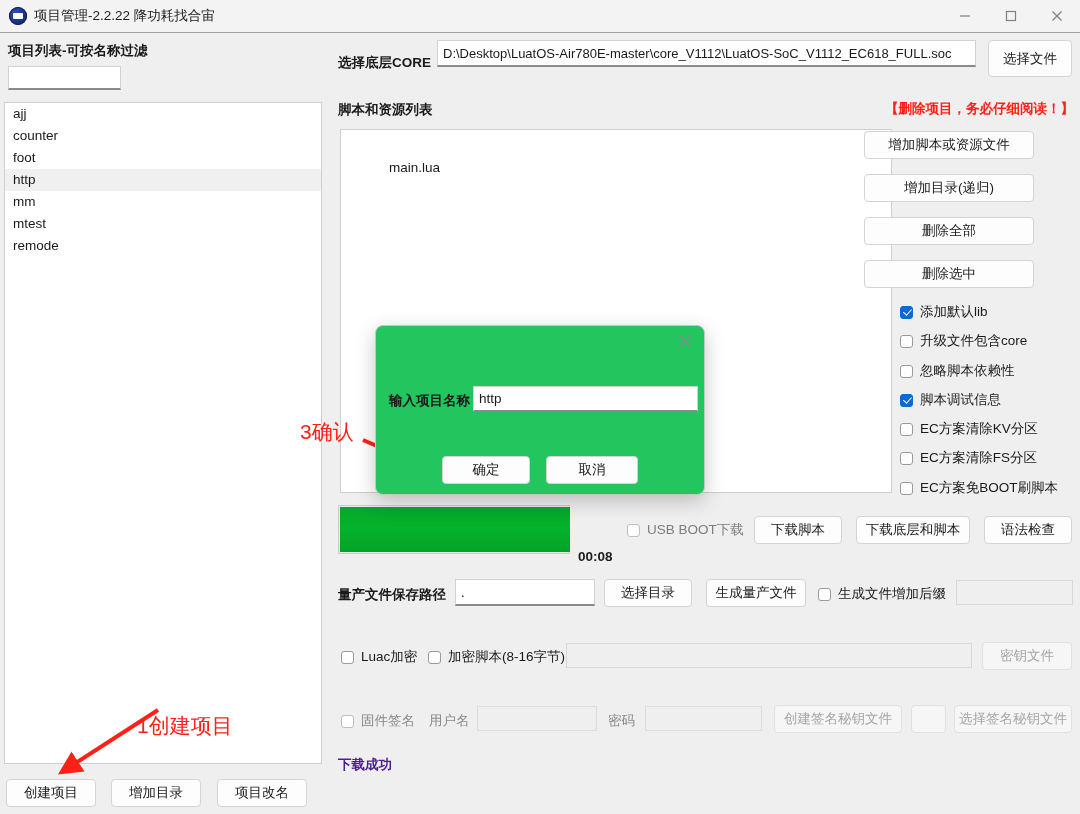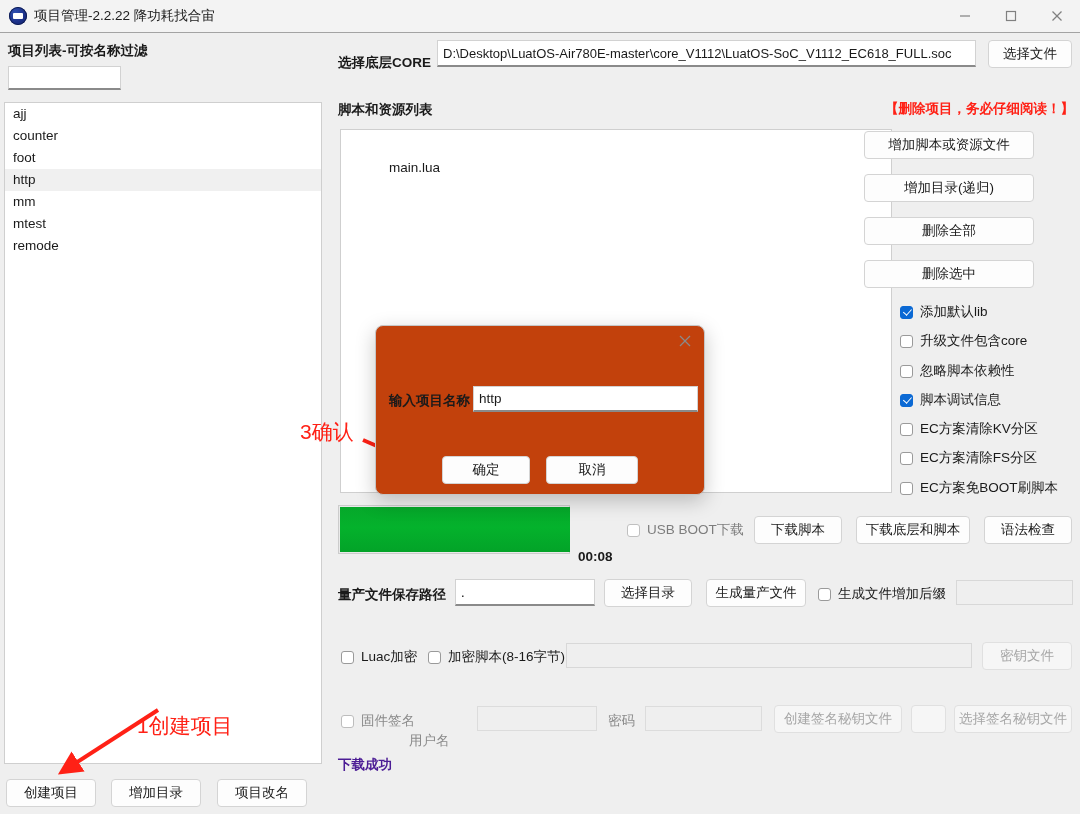--- a/index.html
+++ b/index.html
@@ -58,21 +58,21 @@
     display:flex;align-items:center;justify-content:center;box-sizing:border-box;
   }
   
   #core-label{position:absolute;left:338px;top:54px;font-size:13.5px;font-weight:bold;white-space:nowrap;}
   #core-path{
     position:absolute;left:437px;top:40px;width:539px;height:27px;
     background:#fff;border:1px solid #d2d2d2;border-bottom:2px solid #8a8a8a;
     font-family:inherit;font-size:13px;color:#1a1a1a;padding:0 5px;box-sizing:border-box;
   }
   #btn-choose-file{
-    position:absolute;left:988px;top:40px;width:84px;height:28px;
+    position:absolute;left:988px;top:40px;width:84px;height:37px;
   }
   .btn{
     background:#fdfdfd;border:1px solid #d4d4d4;border-radius:4px;
     font-family:inherit;font-size:13.5px;color:#1a1a1a;
     display:flex;align-items:center;justify-content:center;box-sizing:border-box;
   }
   .btn.disabled{color:#a6a6a6;background:#f6f6f6;border-color:#e0e0e0;}
   #script-label{position:absolute;left:338px;top:101px;font-size:13.5px;font-weight:bold;white-space:nowrap;}
   #warn-text{
     position:absolute;right:6px;top:100px;font-size:13.5px;font-weight:bold;color:#ff1a1a;white-space:nowrap;
@@ -136,21 +136,21 @@
   #enc-row{position:absolute;left:428px;top:648px;height:18px;display:flex;align-items:center;}
   #key-input{
     position:absolute;left:566px;top:643px;width:406px;height:25px;
     background:#efefef;border:1px solid #d8d8d8;box-sizing:border-box;
   }
   #btn-key-file{position:absolute;left:982px;top:642px;width:90px;height:28px;}
   
   #sign-row{position:absolute;left:341px;top:712px;height:18px;display:flex;align-items:center;}
   #sign-row .cbox{border-color:#bdbdbd;}
   #sign-row .cblabel{color:#8a8a8a;}
-  #user-label{position:absolute;left:409px;top:712px;font-size:13.5px;color:#8a8a8a;white-space:nowrap;margin-top:20px;}
+  #user-label{position:absolute;left:429px;top:712px;font-size:13.5px;color:#8a8a8a;white-space:nowrap;}
   #user-input{
     position:absolute;left:477px;top:706px;width:120px;height:25px;
     background:#efefef;border:1px solid #dcdcdc;box-sizing:border-box;
   }
   #pwd-label{position:absolute;left:608px;top:712px;font-size:13.5px;color:#8a8a8a;white-space:nowrap;}
   #pwd-input{
     position:absolute;left:645px;top:706px;width:117px;height:25px;
     background:#efefef;border:1px solid #dcdcdc;box-sizing:border-box;
   }
   #btn-create-sign{position:absolute;left:774px;top:705px;width:128px;height:28px;}
@@ -158,21 +158,21 @@
     position:absolute;left:911px;top:705px;width:35px;height:28px;
     background:#f6f6f6;border:1px solid #e0e0e0;border-radius:4px;box-sizing:border-box;
   }
   #btn-select-sign{position:absolute;left:954px;top:705px;width:118px;height:28px;}
   #status-text{
     position:absolute;left:338px;top:756px;font-size:13.5px;font-weight:bold;color:#00c400;white-space:nowrap;
   }
   
   #dialog{
     position:absolute;left:375px;top:325px;width:328px;height:168px;
-    background:#c2410c;border:1px solid #c6c6c6;border-radius:8px;
+    background:#22c55e;border:1px solid #c6c6c6;border-radius:8px;
     box-shadow:0 6px 20px rgba(0,0,0,.22);
   }
   #dlg-close{
     position:absolute;right:4px;top:2px;width:30px;height:26px;cursor:default;
   }
   #dlg-close svg{position:absolute;left:50%;top:50%;transform:translate(-50%,-50%);}
   #dlg-label{position:absolute;left:13px;top:66px;font-size:13.5px;font-weight:bold;white-space:nowrap;}
   #dlg-input{
     position:absolute;left:97px;top:60px;width:225px;height:26px;background:#fff;
     border:1px solid #d2d2d2;border-bottom:2px solid #8a8a8a;font-family:inherit;

